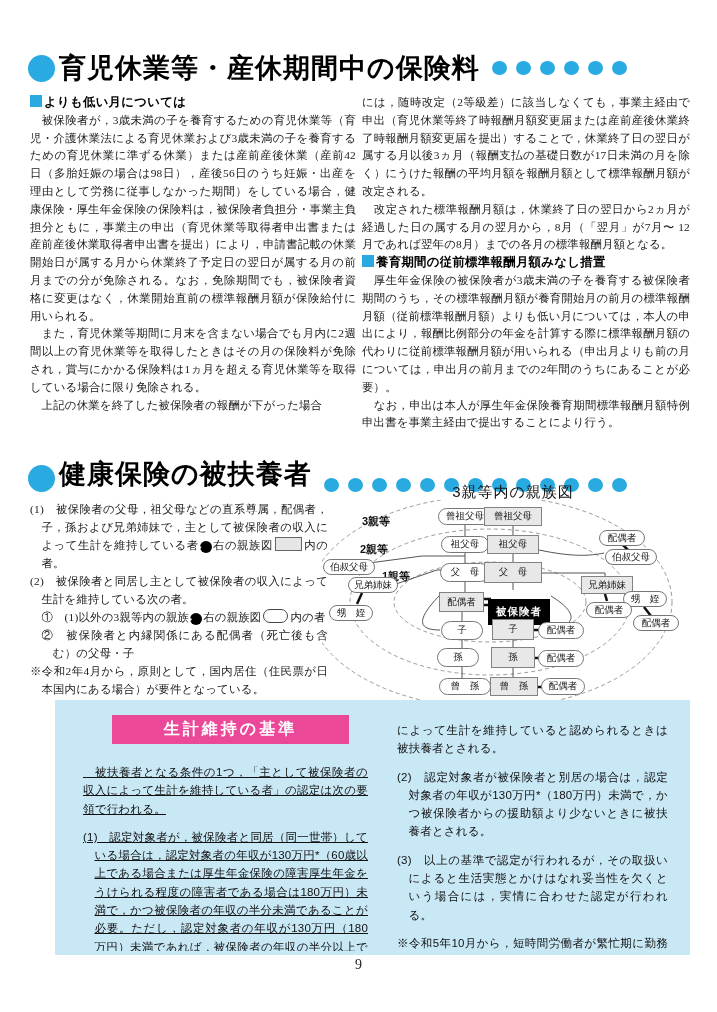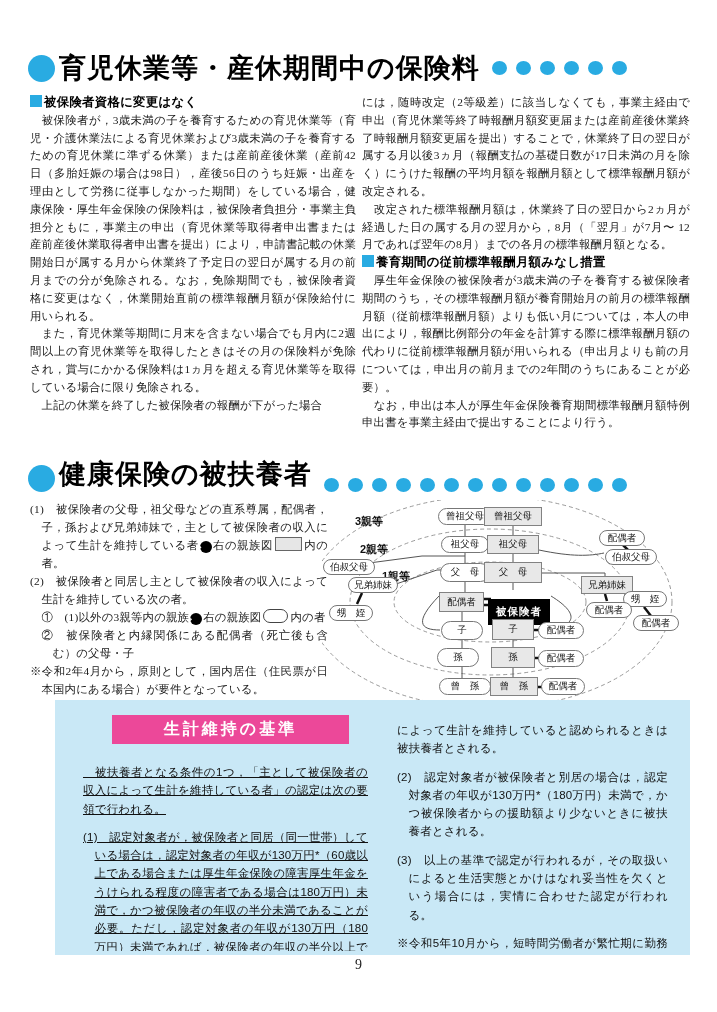--- a/index.html
+++ b/index.html
@@ -73,21 +73,21 @@
       <span class="dot"></span>
         <span class="dot"></span>
         <span class="dot"></span>
         <span class="dot"></span>
         <span class="dot"></span>
         <span class="dot"></span>
     </span>
   </div>
 
   <div class="col c1" style="left:30px;top:94px;width:326px;height:362px;overflow:hidden;">
-    <div class="sh"><span class="sq"></span><span>被保険者資格に変更はなく</span></div>
+    <div class="sh"><span class="sq"></span><span>よりも低い月については</span></div>
     <p>　被保険者が，3歳未満の子を養育するための育児休業等（育児・介護休業法による育児休業および3歳未満の子を養育するための育児休業に準ずる休業）または産前産後休業（産前42日（多胎妊娠の場合は98日），産後56日のうち妊娠・出産を理由として労務に従事しなかった期間）をしている場合，健康保険・厚生年金保険の保険料は，被保険者負担分・事業主負担分ともに，事業主の申出（育児休業等取得者申出書または産前産後休業取得者申出書を提出）により，申請書記載の休業開始日が属する月から休業終了予定日の翌日が属する月の前月までの分が免除される。なお，免除期間でも，被保険者資格に変更はなく，休業開始直前の標準報酬月額が保険給付に用いられる。</p>
     <p>　また，育児休業等期間に月末を含まない場合でも月内に2週間以上の育児休業等を取得したときはその月の保険料が免除され，賞与にかかる保険料は1ヵ月を超える育児休業等を取得している場合に限り免除される。</p>
     <p>　上記の休業を終了した被保険者の報酬が下がった場合</p>
   </div>
 
   <div class="col c1" style="left:362px;top:94px;width:328px;height:362px;overflow:hidden;">
     <p>には，随時改定（2等級差）に該当しなくても，事業主経由で申出（育児休業等終了時報酬月額変更届または産前産後休業終了時報酬月額変更届を提出）することで，休業終了日の翌日が属する月以後3ヵ月（報酬支払の基礎日数が17日未満の月を除く）にうけた報酬の平均月額を報酬月額として標準報酬月額が改定される。</p>
     <p>　改定された標準報酬月額は，休業終了日の翌日から2ヵ月が経過した日の属する月の翌月から，8月（「翌月」が7月〜 12月であれば翌年の8月）までの各月の標準報酬月額となる。</p>
     <div class="sh"><span class="sq"></span><span>養育期間の従前標準報酬月額みなし措置</span></div>
     <p>　厚生年金保険の被保険者が3歳未満の子を養育する被保険者期間のうち，その標準報酬月額が養育開始月の前月の標準報酬月額（従前標準報酬月額）よりも低い月については，本人の申出により，報酬比例部分の年金を計算する際に標準報酬月額の代わりに従前標準報酬月額が用いられる（申出月よりも前の月については，申出月の前月までの2年間のうちにあることが必要）。</p>
@@ -116,20 +116,21 @@
 
   <div class="col c2" style="left:30px;top:500px;width:298px;height:196px;overflow:hidden;">
     <p class="li2"><span>(1)　被保険者の父母，祖父母などの直系尊属，配偶者，子，孫および兄弟姉妹で，主として被保険者の収入によって生計を維持している者</span><span class="arrow">→</span><span>右の親族図</span><span class="symrect"></span><span>内の者。</span></p>
     <p class="li2"><span>(2)　被保険者と同居し主として被保険者の収入によって生計を維持している次の者。</span></p>
     <p class="li2b"><span>①　(1)以外の3親等内の親族</span><span class="arrow">→</span><span>右の親族図</span><span class="symoval"></span><span>内の者</span></p>
     <p class="li2b"><span>②　被保険者と内縁関係にある配偶者（死亡後も含む）の父母・子</span></p>
     <p class="li2"><span>※令和2年4月から，原則として，国内居住（住民票が日本国内にある場合）が要件となっている。</span></p>
   </div>
 
   <div class="diagram">
+    <div class="dg-title">3親等内の親族図</div>
 
     <svg class="dg-lines" width="372" height="212" viewBox="0 0 372 212">
       <g fill="none" stroke="#9a9a9a" stroke-width="1" stroke-dasharray="4 3">
         <ellipse cx="168" cy="102" rx="96" ry="40"></ellipse>
         <ellipse cx="168" cy="102" rx="140" ry="73"></ellipse>
         <ellipse cx="168" cy="102" rx="182" ry="106"></ellipse>
       </g>
       <g fill="none" stroke="#555" stroke-width="1">
         <path d="M143,12 V95"></path>
         <path d="M140,110 V186"></path>
@@ -149,21 +150,21 @@
         <path d="M211,158 H218"></path>
         <path d="M214,187 H221"></path>
         <path d="M283,94 L285,101"></path>
         <path d="M298,89 L304,94"></path>
         <path d="M322,107 L329,116"></path>
         <path d="M301,45 L306,50"></path>
         <path d="M40,93 L35,104"></path>
       </g>
     </svg>
 
-    <div class="deg" style="left:33px;top:14px;">3親等</div>
+    <div class="deg" style="left:40px;top:14px;">3親等</div>
     <div class="deg" style="left:38px;top:42px;">2親等</div>
     <div class="deg" style="left:60px;top:69px;">1親等</div>
 
     <div class="node oval" style="left:116px;top:8px;width:54px;height:17px;">曾祖父母</div>
     <div class="node grect" style="left:162px;top:7px;width:58px;height:19px;">曾祖父母</div>
     <div class="node oval" style="left:119px;top:36px;width:48px;height:17px;">祖父母</div>
     <div class="node grect" style="left:165px;top:35px;width:52px;height:19px;">祖父母</div>
     <div class="node oval" style="left:118px;top:63px;width:50px;height:19px;">父　母</div>
     <div class="node grect" style="left:162px;top:62px;width:58px;height:21px;">父　母</div>
     <div class="node grect" style="left:117px;top:92px;width:45px;height:20px;">配偶者</div>

